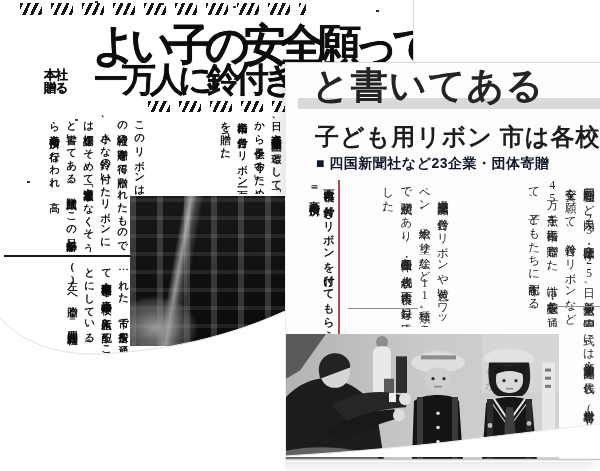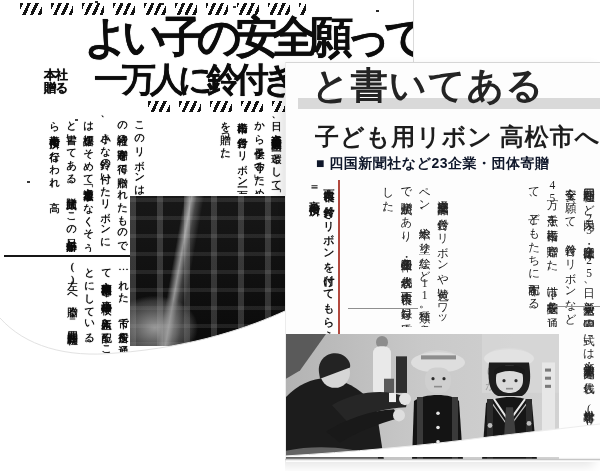--- a/index.html
+++ b/index.html
@@ -15,21 +15,21 @@
     border-right:1px solid #dadada;color:#0c0c0c;overflow:hidden;
   }
   .back-clip .txt{text-shadow:0 0 .7px #000;}
   .zigzag{
     background-image:repeating-linear-gradient(115deg,#141414 0 3px,transparent 3px 7px);
     -webkit-mask-image:repeating-linear-gradient(90deg,#000 0 22px,transparent 22px 31px);
     mask-image:repeating-linear-gradient(90deg,#000 0 22px,transparent 22px 31px);
   }
   .bc-z1{left:20px;top:3px;width:286px;height:12px;}
   .bc-z2{left:148px;top:101px;width:158px;height:11px;}
-  .bc-h1{left:84px;top:8px;margin:0;font-size:44px;font-weight:700;letter-spacing:-7px;white-space:nowrap;}
+  .bc-h1{left:84px;top:8px;margin:8px;font-size:44px;font-weight:700;letter-spacing:-7px;white-space:nowrap;}
   .bc-prefix{left:44px;top:69px;font-size:12.5px;font-weight:700;line-height:13px;white-space:pre-line;letter-spacing:-1px;}
   .bc-h2{left:94px;top:57px;margin:0;font-size:34px;font-weight:700;letter-spacing:-6px;white-space:nowrap;}
   .vtext{
     writing-mode:vertical-rl;text-orientation:upright;line-break:anywhere;
     overflow:hidden;
   }
   .bc-colA{left:148px;top:114px;width:137px;height:80px;font-size:10.5px;line-height:17px;letter-spacing:.8px;}
   .bc-colB{left:0px;top:114px;width:148px;height:138px;font-size:10.5px;line-height:17px;letter-spacing:.8px;}
   .bc-div{left:4px;top:255px;width:148px;height:1.5px;background:#161616;}
   .bc-colC{left:6px;top:261px;width:126px;height:92px;font-size:10.5px;line-height:17px;letter-spacing:.8px;}
@@ -87,21 +87,21 @@
     <div class="vtext bc-colB txt">このリボンは高松市内に本支店のある約五十の諸社の寄贈を得て贈られたもので、小さな鈴の付いたリボンには標語をそめて「交通事故をなくそう」と書いてある。贈呈式はこの日午前十時半から高松市役所で行なわれ、高</div>
     <div class="bc-div"></div>
     <div class="vtext bc-colC txt">…れた、市で役所を通じて市内幼稚園四十と小学校三十校の新入生に配ることにしている。大西市長(左)へ贈る＝四国新聞社</div>
     <div class="bc-photo"></div>
     <div class="specks"></div>
   </section>
 
   <section class="front-clip">
     <div class="fc-band"></div>
     <h1 class="fc-h1">と書いてある</h1>
-    <h2 class="fc-h2">子ども用リボン 高松市へ</h2>
+    <h2 class="fc-h2">子ども用リボン 市は各校</h2>
     <div class="fc-kicker">■ 四国新聞社など23企業・団体寄贈</div>
 
     <div class="vtext fc-p1">四国新聞社など県内23企業・団体は25日、新入学児童や園児の交通安全を願って、鈴付きリボンなど交通安全用品計約4万5千点を高松市に寄贈した。市は各校・園を通じて、子どもたちに配布する。</div>
     <div class="vtext fc-p2">　交通安全用品は鈴付きリボンや黄色いワッペン、絵本や塗り絵など11種類。市役所で贈呈式があり、各企業・団体の代表者が大西市長に目録を手渡した。</div>
     <div class="fc-rule-end"></div>
     <div class="fc-rule-right"></div>
     <div class="vtext fc-p3">　式には新入学児童・園児を代表し、松村隼君(6</div>
 
     <div class="vtext fc-caption">大西市長に鈴付きリボンを付けてもらう新入学児童＝高松市役所</div>
     <div class="fc-caption-rule"></div>

